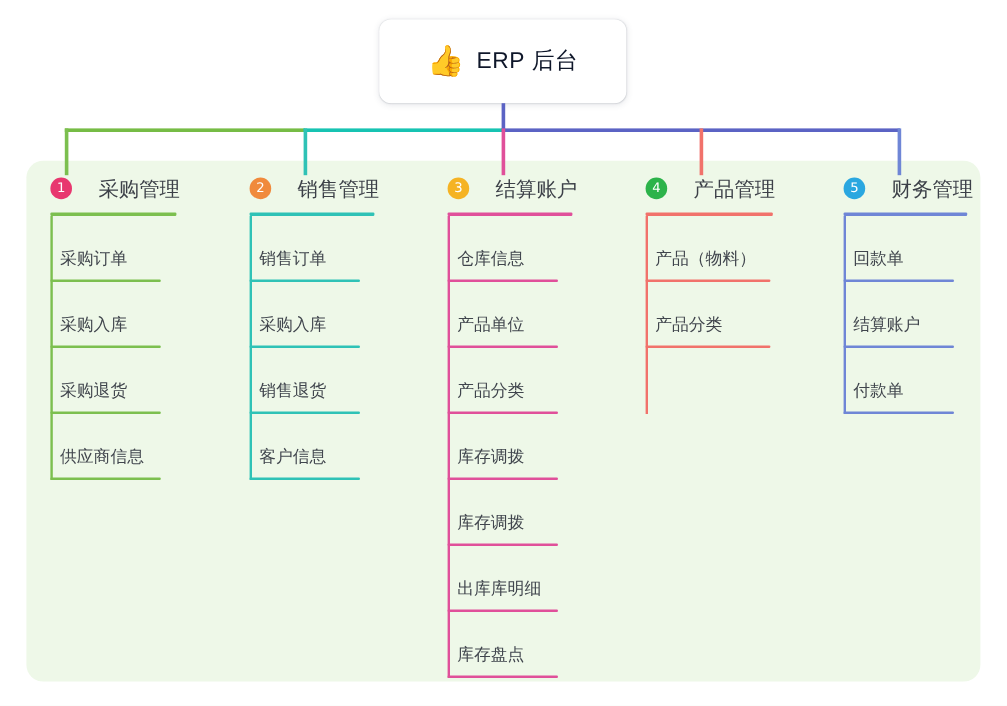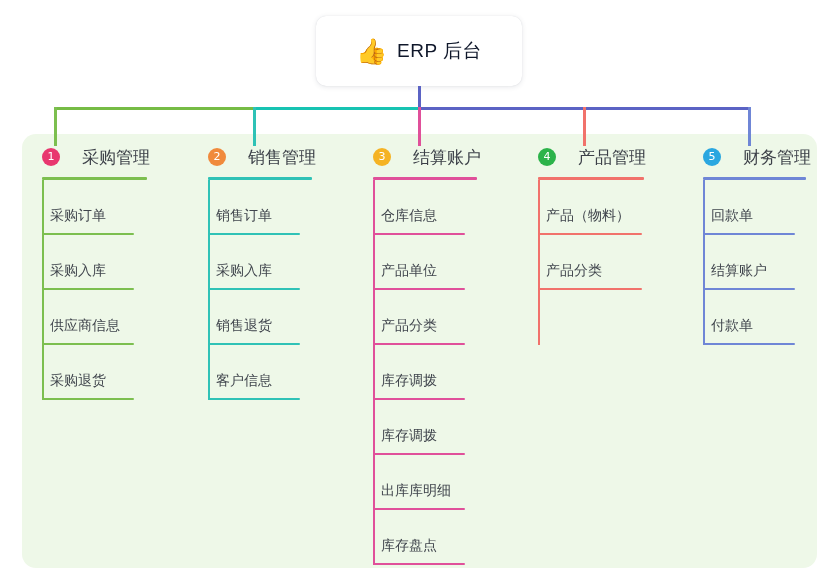--- a/index.html
+++ b/index.html
@@ -179,27 +179,27 @@
         <div class="spine" style="height: 220px; background: rgb(124, 191, 79);"></div>
         <div class="leaf">
           <span class="leaf-label">采购订单</span>
           <div class="leaf-rule" style="width: 92px; background: rgb(124, 191, 79);"></div>
         </div>
         <div class="leaf">
           <span class="leaf-label">采购入库</span>
           <div class="leaf-rule" style="width: 92px; background: rgb(124, 191, 79);"></div>
         </div>
         <div class="leaf">
+          <span class="leaf-label">采购退货</span>
+          <div class="leaf-rule" style="width: 92px; background: rgb(124, 191, 79);"></div>
+        </div>
+        <div class="leaf">
           <span class="leaf-label">供应商信息</span>
           <div class="leaf-rule" style="width: 92px; background: rgb(124, 191, 79);"></div>
         </div>
-        <div class="leaf">
-          <span class="leaf-label">采购退货</span>
-          <div class="leaf-rule" style="width: 92px; background: rgb(124, 191, 79);"></div>
-        </div>
       </div>
     </div>
     <div class="column" style="left: 208px;">
       <div class="col-head">
         <span class="badge" style="background: rgb(240, 138, 60);">2</span>
         <span class="col-title">销售管理</span>
       </div>
       <div class="head-rule" style="width: 104px; background: rgb(47, 194, 182);"></div>
       <div class="leaves">
         <div class="spine" style="height: 220px; background: rgb(47, 194, 182);"></div>

